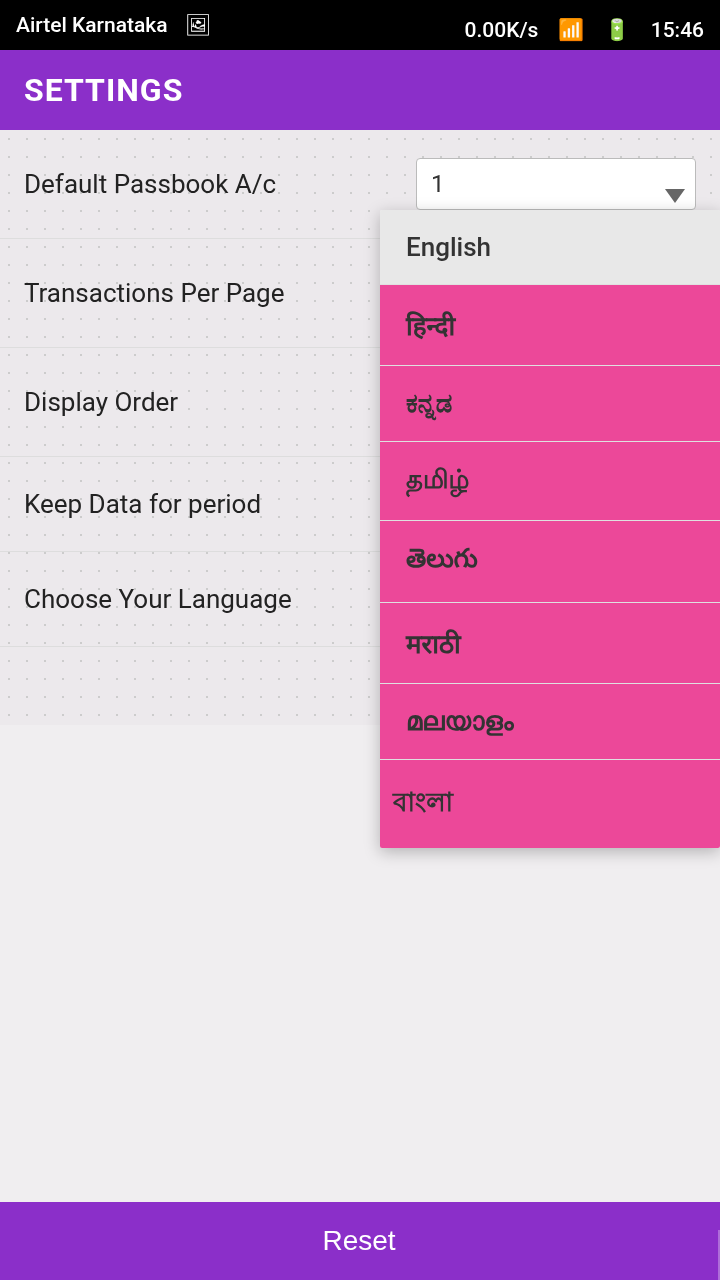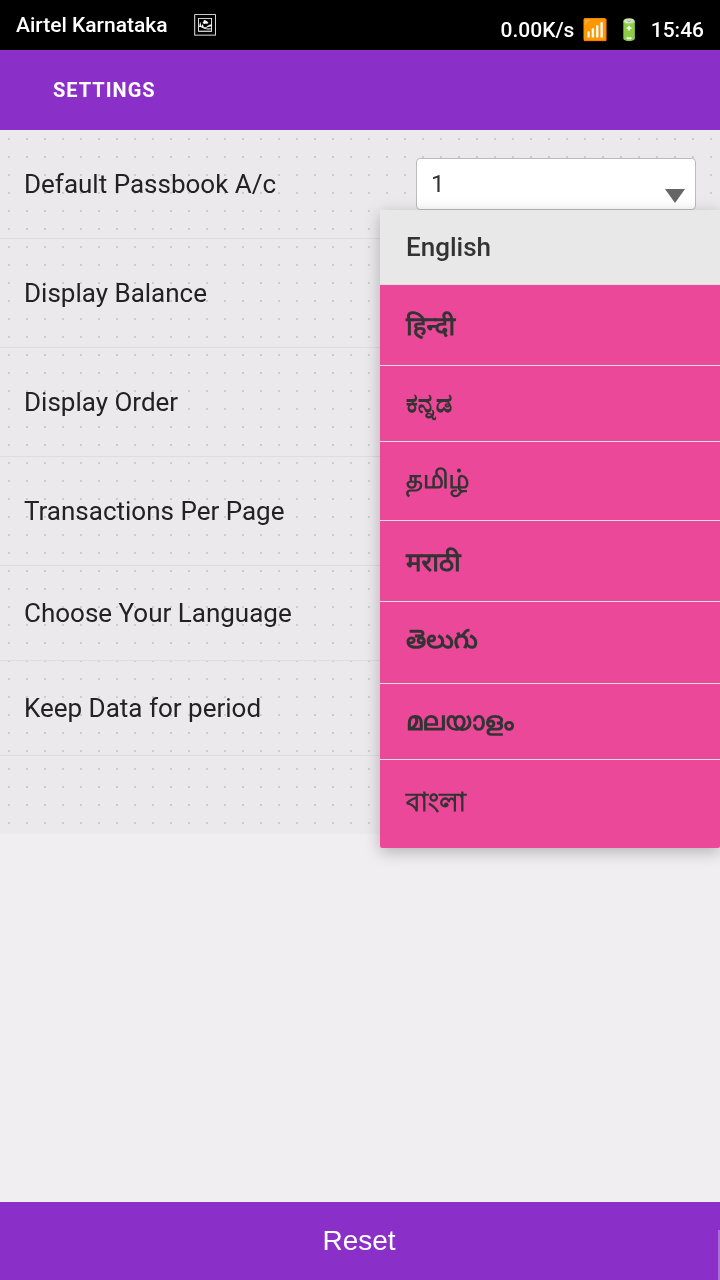--- a/index.html
+++ b/index.html
@@ -20,40 +20,39 @@
       height: 50px;
       display: flex;
       align-items: center;
       justify-content: space-between;
       padding: 0 16px;
       font-size: 22px;
       font-weight: 500;
       position: relative;
       z-index: 10;
     }
-    .status-left { font-size: 21px; display: flex; align-items: center; gap: 24px; }
-    .status-right { display: flex; align-items: center; gap: 8px; font-size: 21px; margin-top: 9px; }
+    .status-left { font-size: 21px; display: flex; align-items: center; gap: 17px; }
+    .status-right { display: flex; align-items: center; gap: 20px; font-size: 21px; margin-top: 9px; }
 
     
     .app-bar {
       background: #8B2FC9;
       color: #fff;
       height: 80px;
       display: flex;
       align-items: center;
       padding: 0 24px;
       position: relative;
       z-index: 5;
     }
     .app-bar-title {
-      font-size: 20px;
+      font-size: 32px;
       font-weight: bold;
       letter-spacing: 1px;
       color: #fff;
-      margin-left: 29px;
     }
 
     
     .settings-content {
       background: #f0eef0;
       padding: 0;
       position: relative;
     }
 
     .setting-row {
@@ -154,20 +153,21 @@
       cursor: pointer;
       background: #ec4899;
       font-weight: bold;
     }
     .dropdown-item:first-child {
       background: #e8e8e8;
       font-weight: 500;
     }
     .dropdown-item:last-child {
       border-bottom: none;
+      padding-left: 13px;
     }
 
     
     .bottom-bar {
       position: fixed;
       bottom: 0;
       left: 0;
       width: 720px;
       height: 78px;
       background: #8B2FC9;
@@ -229,69 +229,62 @@
 <div class="settings-content">
 
   <div class="setting-row">
     <span class="setting-label">Default Passbook A/c</span>
     <div class="setting-value-container">
       <span class="setting-value-text">1</span>
       <div class="dropdown-arrow"></div>
     </div>
   </div>
 
-  <div class="setting-row">
-    <span class="setting-label">Display Balance</span>
+
+  <div class="setting-row">
+    <span class="setting-label">Transactions Per Page</span>
     <div class="setting-value-container">
       <span class="setting-value-text"></span>
       <div class="dropdown-arrow"></div>
     </div>
   </div>
 
   <div class="setting-row">
     <span class="setting-label">Display Order</span>
     <div class="setting-value-container">
       <span class="setting-value-text"></span>
       <div class="dropdown-arrow"></div>
     </div>
   </div>
 
   <div class="setting-row">
-    <span class="setting-label">Transactions Per Page</span>
-    <div class="setting-value-container">
-      <span class="setting-value-text"></span>
-      <div class="dropdown-arrow"></div>
+    <span class="setting-label">Keep Data for period</span>
+    <div class="setting-value-underlined">
+      <span class="val-text">All</span>
+      <div class="tri"></div>
     </div>
   </div>
 
   <div class="setting-row">
     <span class="setting-label">Choose Your Language</span>
     <div class="setting-value-underlined">
       <span class="val-text">English</span>
-      <div class="tri"></div>
-    </div>
-  </div>
-
-  <div class="setting-row">
-    <span class="setting-label">Keep Data for period</span>
-    <div class="setting-value-underlined">
-      <span class="val-text">All</span>
       <div class="tri"></div>
     </div>
   </div>
 
   <div class="bottom-spacer"></div>
 
   <div class="dropdown-overlay">
     <div class="dropdown-item">English</div>
     <div class="dropdown-item">हिन्दी</div>
     <div class="dropdown-item">ಕನ್ನಡ</div>
     <div class="dropdown-item">தமிழ்</div>
+    <div class="dropdown-item">తెలుగు</div>
     <div class="dropdown-item">मराठी</div>
-    <div class="dropdown-item">తెలుగు</div>
     <div class="dropdown-item">മലയാളം</div>
     <div class="dropdown-item">বাংলা</div>
   </div>
 
 </div>
 
 <div class="bottom-bar">
   <button class="bottom-btn">Reset</button>
   <div class="bottom-divider"></div>
 </div>

